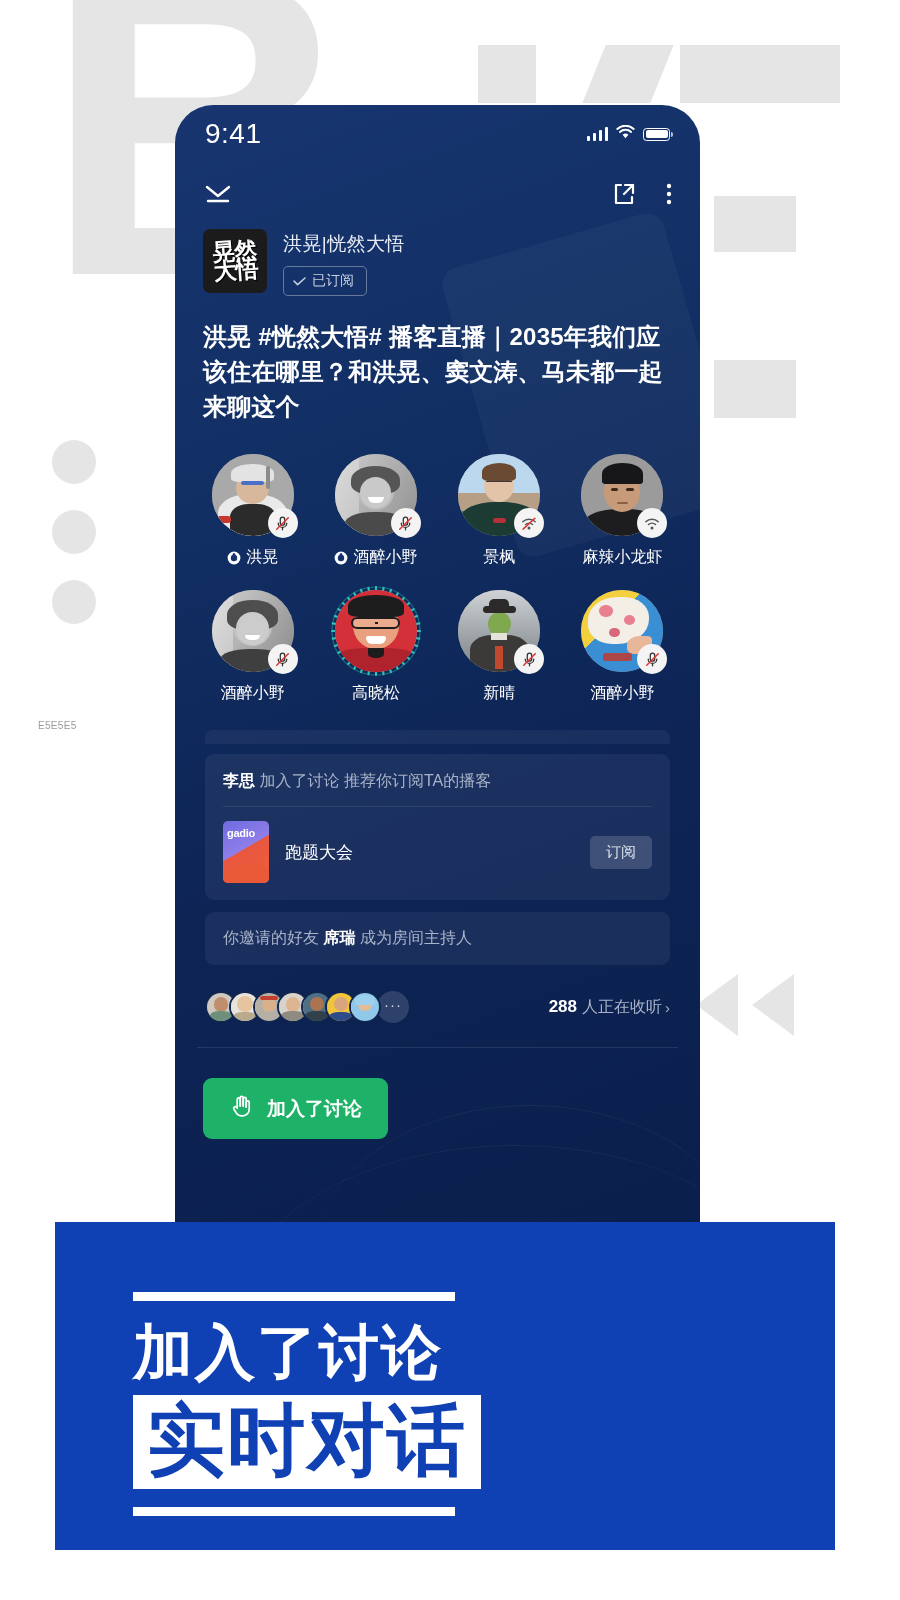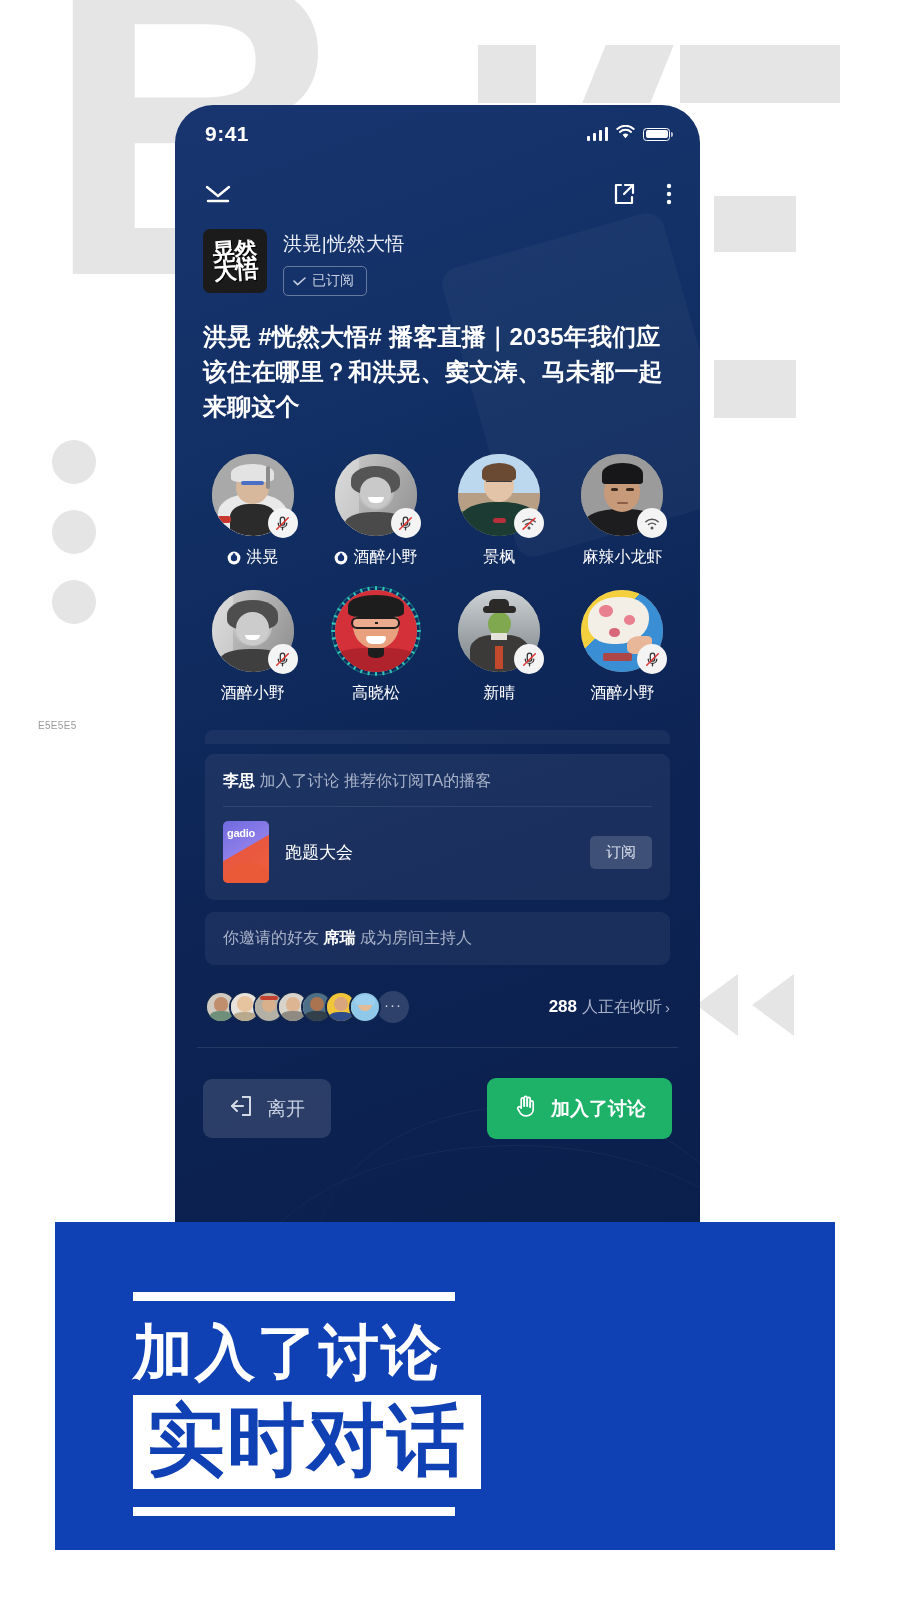--- a/index.html
+++ b/index.html
@@ -75,21 +75,21 @@
     border-radius:50%;
   }
 
   
   .statusbar {
     position:relative; z-index:2;
     height:58px; padding:0 30px;
     display:flex; align-items:center; justify-content:space-between;
     color:#fff;
   }
-  .clock { font-size:21px; font-weight:700; letter-spacing:.5px; }
+  .clock { font-size:28px; font-weight:400; letter-spacing:.5px; }
   .status-right { display:flex; align-items:center; gap:8px; }
   .sig { display:flex; align-items:flex-end; gap:2.5px; height:14px; }
   .sig i { width:3.5px; background:#fff; border-radius:1px; display:block; }
   .sig i:nth-child(1){ height:5px; }
   .sig i:nth-child(2){ height:8px; }
   .sig i:nth-child(3){ height:11px; }
   .sig i:nth-child(4){ height:14px; }
   .batt {
     width:27px; height:13px; border:1.7px solid #fff; border-radius:3.5px;
     position:relative;
@@ -732,30 +732,20 @@
     <div class="lst-count">
       <b>288</b>
       <span>人正在收听</span>
       <span class="chev">›</span>
     </div>
   </div>
 
   <div class="hr"></div>
 
   <div class="bottombar">
-    <div class="leave-btn">
-      <span>
-        <svg width="24" height="24" viewBox="0 0 24 24">
-          <path d="M13 3 H21 V21 H13" stroke="#d3dae6" stroke-width="2" fill="none" stroke-linejoin="round"></path>
-          <path d="M3 12 H14" stroke="#d3dae6" stroke-width="2" stroke-linecap="round"></path>
-          <path d="M8 7 L3 12 L8 17" stroke="#d3dae6" stroke-width="2" fill="none" stroke-linecap="round" stroke-linejoin="round"></path>
-        </svg>
-      </span>
-      <span>离开</span>
-    </div>
     <div class="join-btn">
       <span>
         <svg width="26" height="26" viewBox="0 0 26 26">
           <path d="M8.2 14.8 V6.4 a1.5 1.5 0 0 1 3 0 V13" stroke="#fff" stroke-width="1.7" fill="none" stroke-linecap="round"></path>
           <path d="M11.2 13 V4.8 a1.5 1.5 0 0 1 3 0 V13" stroke="#fff" stroke-width="1.7" fill="none" stroke-linecap="round"></path>
           <path d="M14.2 13 V5.8 a1.5 1.5 0 0 1 3 0 V14" stroke="#fff" stroke-width="1.7" fill="none" stroke-linecap="round"></path>
           <path d="M17.2 14 V9.4 a1.5 1.5 0 0 1 3 0 V16.5 a6.3 6.3 0 0 1 -6.3 6.3 h-1.6 a6 6 0 0 1 -4.6 -2.2 L5 16.2 a1.6 1.6 0 0 1 2.4 -2.1 l.8 .9" stroke="#fff" stroke-width="1.7" fill="none" stroke-linecap="round" stroke-linejoin="round"></path>
         </svg>
       </span>
       <span>加入了讨论</span>

